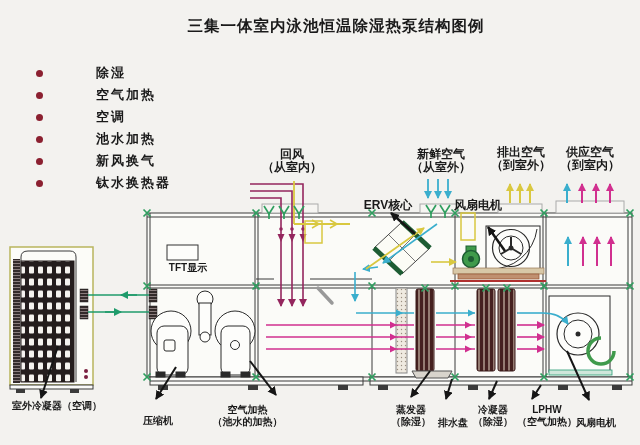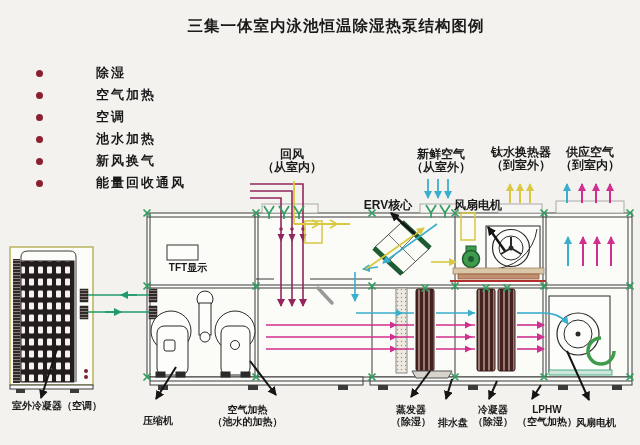--- a/index.html
+++ b/index.html
@@ -332,34 +332,34 @@
   <div class="legend-item">
         <span class="bullet"></span>
         <span class="t">池水加热</span>
       </div>
   <div class="legend-item">
         <span class="bullet"></span>
         <span class="t">新风换气</span>
       </div>
   <div class="legend-item">
         <span class="bullet"></span>
-        <span class="t">能量回收通风</span>
+        <span class="t">钛水换热器</span>
       </div>
 </div>
 
 <div class="lbl" style="left:250px;top:148px;width:84px;">
   <span>回风</span>
       <span>（从室内）</span>
 </div>
 <div class="lbl" style="left:399px;top:148px;width:84px;">
   <span>新鲜空气</span>
       <span>（从室外）</span>
 </div>
 <div class="lbl" style="left:479px;top:146px;width:84px;">
-  <span>钛水换热器</span>
+  <span>排出空气</span>
       <span>（到室外）</span>
 </div>
 <div class="lbl" style="left:548px;top:146px;width:84px;">
   <span>供应空气</span>
       <span>（到室内）</span>
 </div>
 
 <div class="lbl" style="left:358px;top:199px;width:60px;">ERV核心</div>
 <div class="lbl" style="left:450px;top:199px;width:56px;">风扇电机</div>
 <div class="lbl sm" style="left:158px;top:262px;width:60px;">TFT显示</div>

